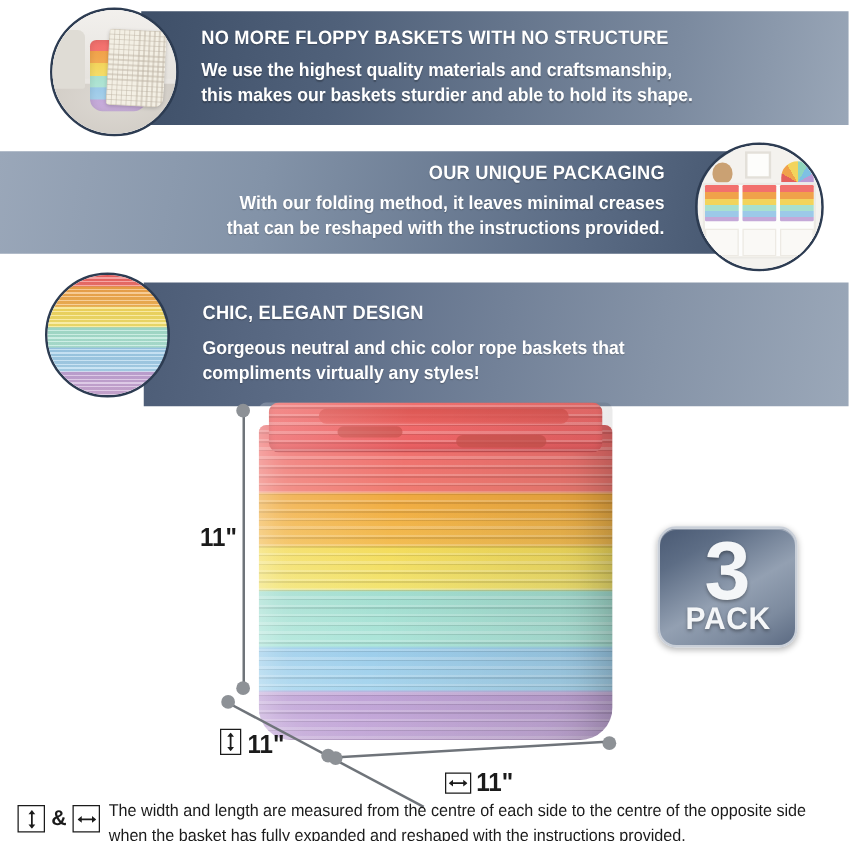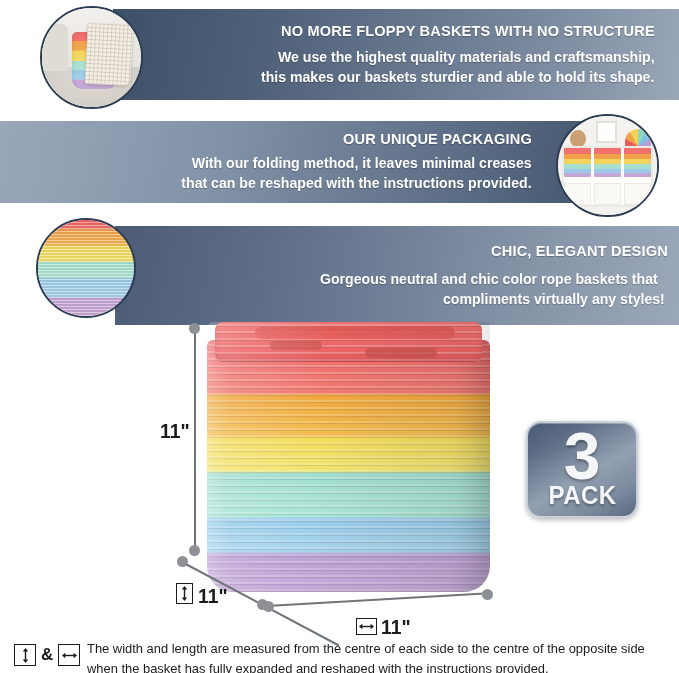--- a/index.html
+++ b/index.html
@@ -11,21 +11,20 @@
     overflow:hidden;
   }
 
   
   .banner {
     position:absolute;
     display:flex;
     flex-direction:column;
     justify-content:center;
     color:#ffffff;
-    align-items:flex-end;
   }
   .banner .headline {
     font-weight:bold;
     font-size:15.5px;
     letter-spacing:.2px;
     line-height:1.15;
     text-shadow:0 1px 1px rgba(0,0,0,.28);
     transform:scaleX(.94);
     transform-origin:left center;
     white-space:nowrap;

